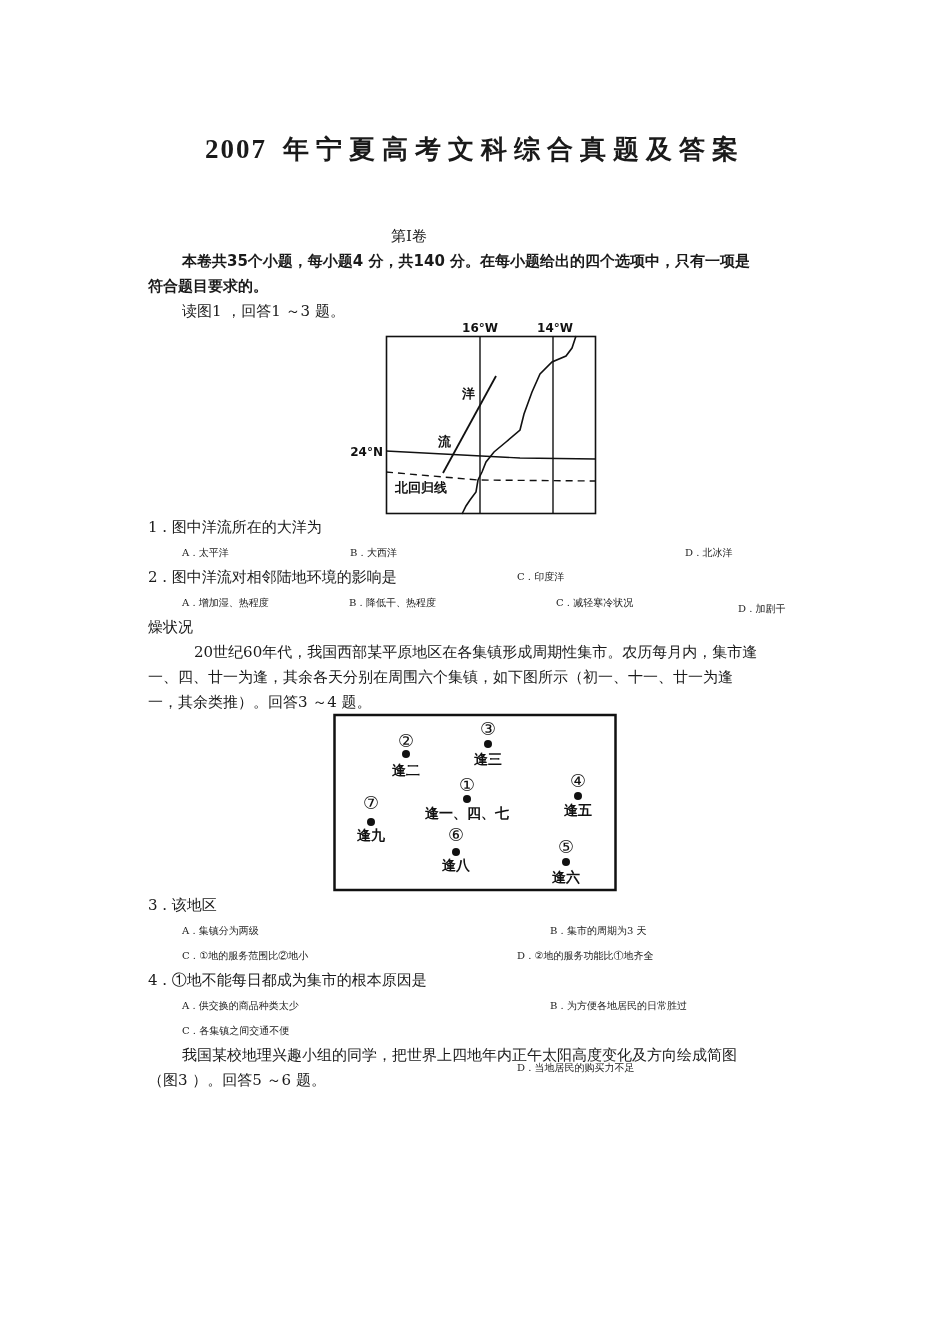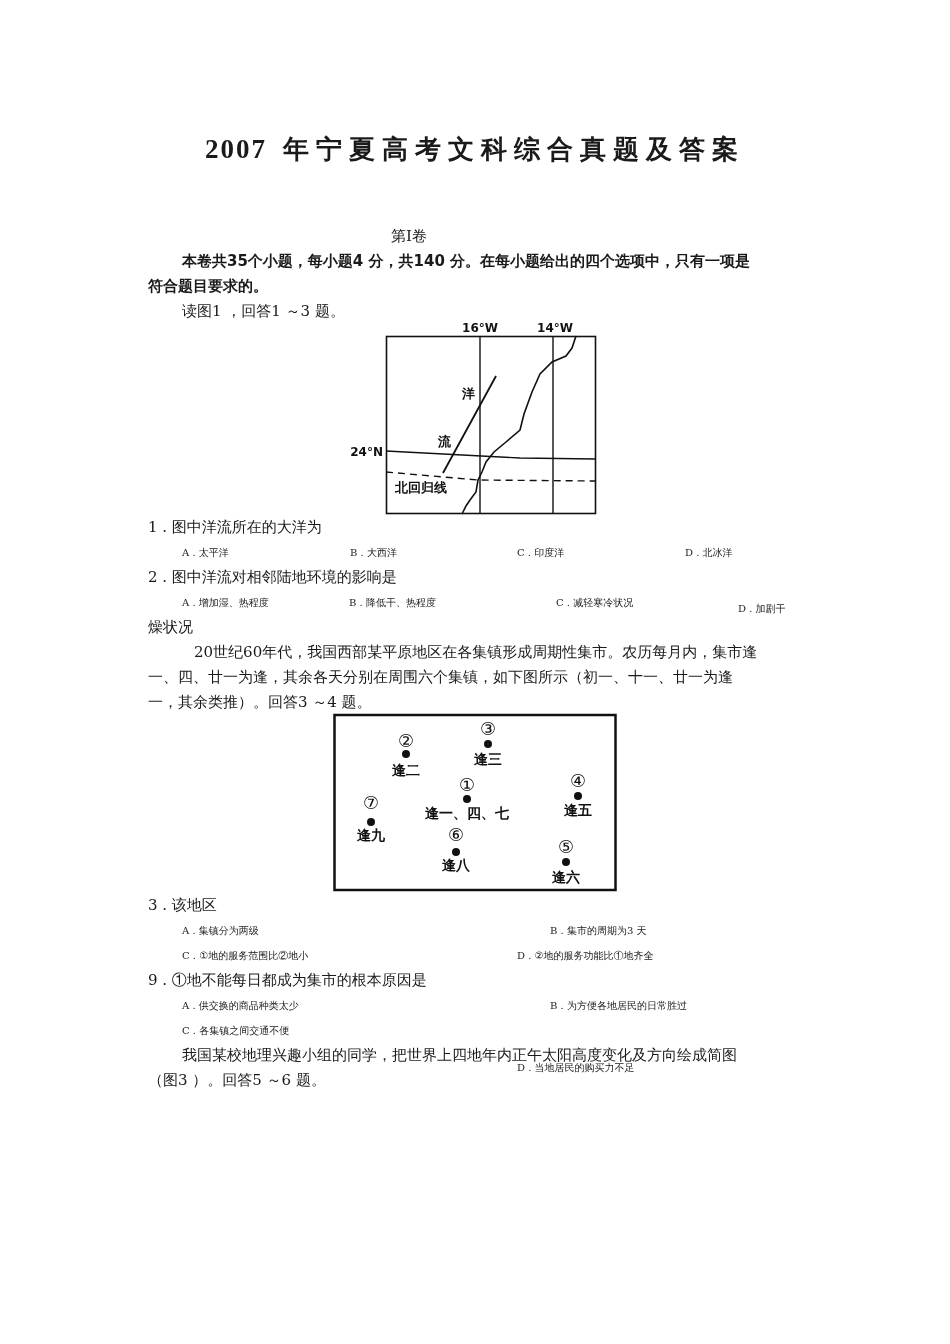--- a/index.html
+++ b/index.html
@@ -50,21 +50,21 @@
     <text x="383" y="456" font-size="12" font-weight="bold" text-anchor="end" fill="#111">24°N</text>
     <text x="462" y="398" font-size="13" font-weight="bold" fill="#111">洋</text>
     <text x="438" y="446" font-size="13" font-weight="bold" fill="#111">流</text>
     <text x="395" y="492" font-size="13" font-weight="bold" fill="#111">北回归线</text>
   </svg>
 </div>
 
 <div class="line" style="top:515px;">1 . 图中洋流所在的大洋为</div>
 <div class="opt txt" style="left:182px; top:540px;">A . 太平洋</div>
 <div class="opt txt" style="left:350px; top:540px;">B . 大西洋</div>
-<div class="opt txt" style="left:517px; top:540px;">C . 印度洋</div>
+<div class="opt txt" style="left:517px; top:564px;">C . 印度洋</div>
 <div class="opt txt" style="left:685px; top:540px;">D . 北冰洋</div>
 
 <div class="line" style="top:565px;">2 . 图中洋流对相邻陆地环境的影响是</div>
 <div class="opt txt" style="left:182px; top:590px;">A . 增加湿、热程度</div>
 <div class="opt txt" style="left:349px; top:590px;">B . 降低干、热程度</div>
 <div class="opt txt" style="left:517px; top:590px;margin-left:39px;">C . 减轻寒冷状况</div>
 <div class="opt txt" style="left:718px; top:596px;margin-left:20px;">D . 加剧干</div>
 <div class="line" style="top:615px;">燥状况</div>
 
 <div class="line ind" style="top:640px;margin-left:12px;">20世纪60年代，我国西部某平原地区在各集镇形成周期性集市。农历每月内，集市逢</div>
@@ -118,20 +118,20 @@
     </g>
   </svg>
 </div>
 
 <div class="line" style="top:893px;">3 . 该地区</div>
 <div class="opt txt" style="left:182px; top:918px;">A . 集镇分为两级</div>
 <div class="opt txt" style="left:550px; top:918px;">B . 集市的周期为3 天</div>
 <div class="opt txt" style="left:182px; top:943px;">C . ①地的服务范围比②地小</div>
 <div class="opt txt" style="left:517px; top:943px;">D . ②地的服务功能比①地齐全</div>
 
-<div class="line" style="top:968px;">9 . ①地不能每日都成为集市的根本原因是</div>
+<div class="line" style="top:968px;">4 . ①地不能每日都成为集市的根本原因是</div>
 <div class="opt txt" style="left:182px; top:993px;">A . 供交换的商品种类太少</div>
 <div class="opt txt" style="left:550px; top:993px;">B . 为方便各地居民的日常胜过</div>
 <div class="opt txt" style="left:182px; top:1018px;">C . 各集镇之间交通不便</div>
 <div class="opt txt" style="left:517px; top:1018px;margin-top:37px;">D . 当地居民的购买力不足</div>
 
 <div class="line ind" style="top:1043px;">我国某校地理兴趣小组的同学，把世界上四地年内正午太阳高度变化及方向绘成简图</div>
 <div class="line" style="top:1068px;">（图3 ）。回答5 ～6 题。</div>
 
 </body></html>

